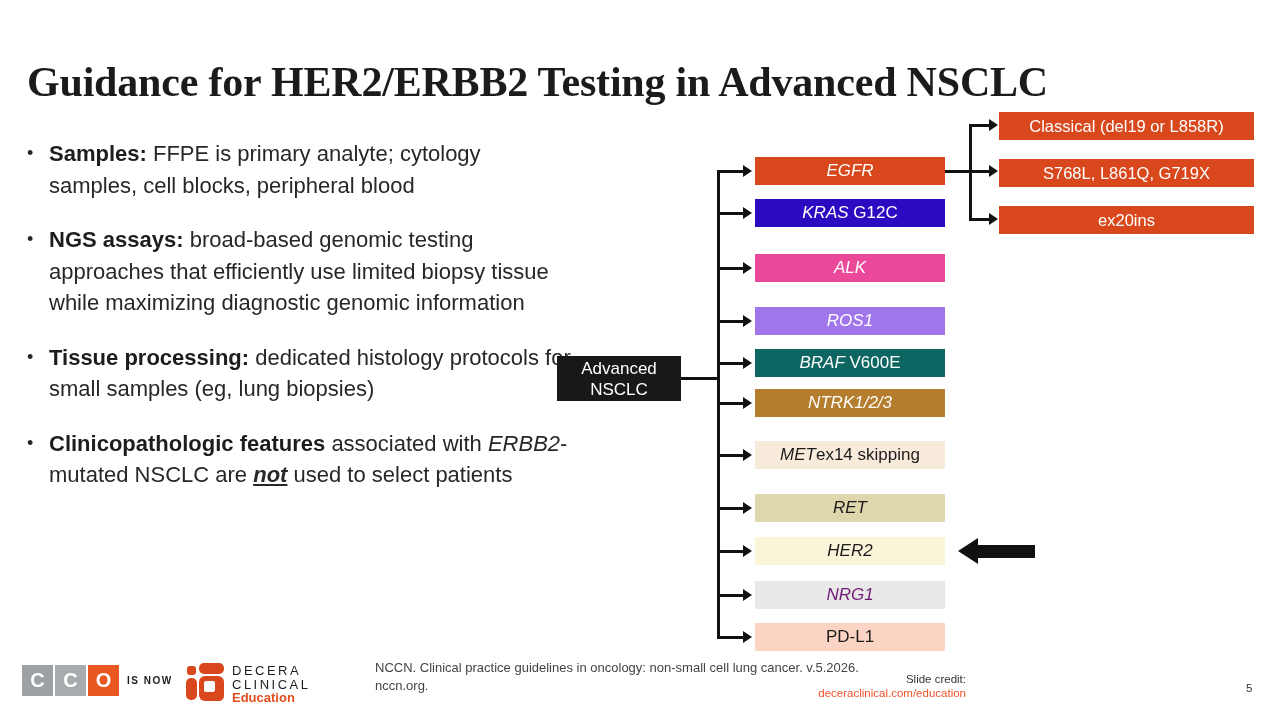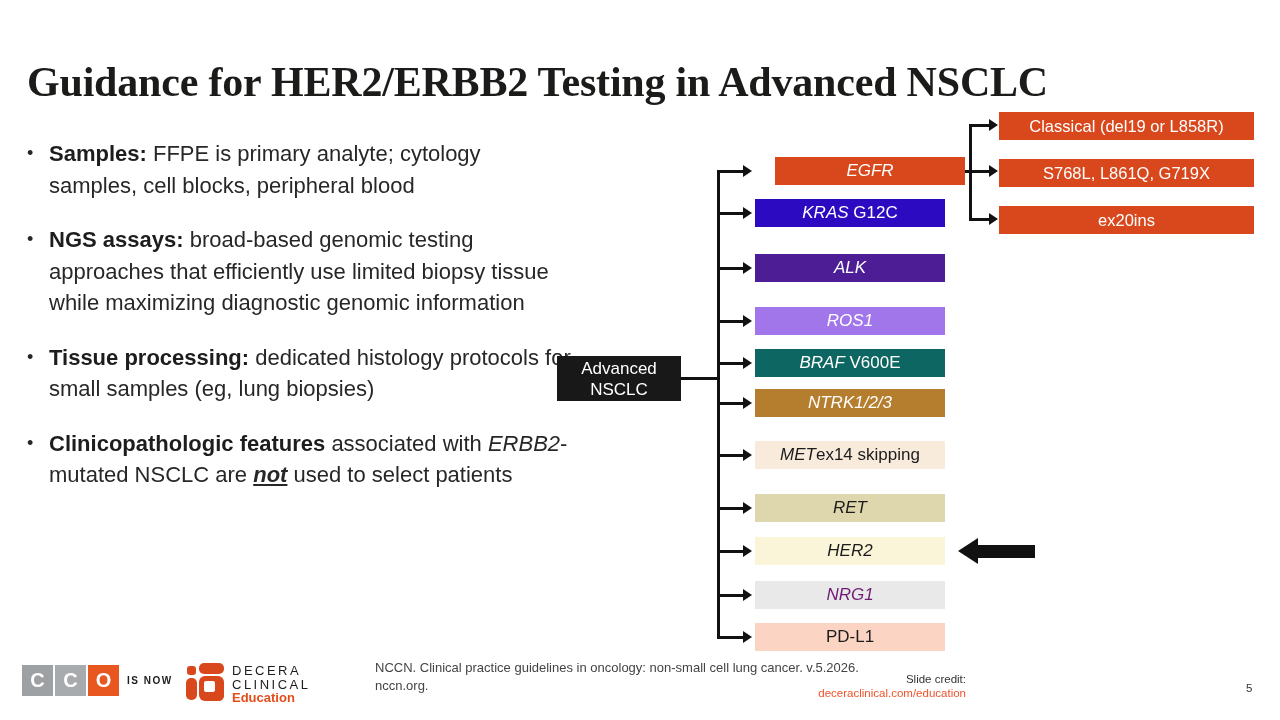--- a/index.html
+++ b/index.html
@@ -102,23 +102,23 @@
   <div class="stub" style="left:717px; top:549.5px; width:26px;"></div>
   <div class="stub" style="left:717px; top:593.5px; width:26px;"></div>
   <div class="stub" style="left:717px; top:635.5px; width:26px;"></div>
 
   <div class="cline" style="left:945px; top:169.5px; width:26px; height:3px;"></div>
   <div class="cline" style="left:969px; top:124px; width:3px; height:97px;"></div>
   <div class="stub" style="left:969px; top:124px; width:20px;"></div>
   <div class="stub" style="left:969px; top:169.5px; width:20px;"></div>
   <div class="stub" style="left:969px; top:218px; width:20px;"></div>
 
-  <div class="gene" style="top: 157px; background: rgb(217, 72, 28); color: rgb(255, 255, 255); margin-left: 20px;"><span class="gi">EGFR</span><span class="gr"></span></div>
+  <div class="gene" style="top: 157px; background: rgb(217, 72, 28); color: rgb(255, 255, 255);"><span class="gi">EGFR</span><span class="gr"></span></div>
   <div class="gene" style="top: 199px; background: rgb(43, 10, 194); color: rgb(255, 255, 255);"><span class="gi">KRAS</span><span class="gr"> G12C</span></div>
-  <div class="gene" style="top: 254px; background: #4c1d95; color: rgb(255, 255, 255);"><span class="gi">ALK</span><span class="gr"></span></div>
+  <div class="gene" style="top: 254px; background: #ec4899; color: rgb(255, 255, 255);"><span class="gi">ALK</span><span class="gr"></span></div>
   <div class="gene" style="top: 307px; background: rgb(161, 118, 234); color: rgb(255, 255, 255);"><span class="gi">ROS1</span><span class="gr"></span></div>
   <div class="gene" style="top: 349px; background: rgb(14, 102, 98); color: rgb(255, 255, 255);"><span class="gi">BRAF</span><span class="gr"> V600E</span></div>
   <div class="gene" style="top: 389px; background: rgb(181, 125, 46); color: rgb(255, 255, 255);"><span class="gi">NTRK1/2/3</span><span class="gr"></span></div>
   <div class="gene" style="top: 441px; background: rgb(248, 235, 219); color: rgb(28, 28, 28);"><span class="gi">MET</span><span class="gr">ex14 skipping</span></div>
   <div class="gene" style="top: 494px; background: rgb(222, 215, 173); color: rgb(28, 28, 28);"><span class="gi">RET</span><span class="gr"></span></div>
   <div class="gene" style="top: 537px; background: rgb(250, 244, 217); color: rgb(28, 28, 28);"><span class="gi">HER2</span><span class="gr"></span></div>
   <div class="gene" style="top: 581px; background: rgb(233, 233, 233); color: #701a75;"><span class="gi">NRG1</span><span class="gr"></span></div>
   <div class="gene" style="top: 623px; background: rgb(252, 212, 195); color: rgb(28, 28, 28);"><span class="gi"></span><span class="gr">PD-L1</span></div>
 
   <div class="sub" style="top: 112px; background: rgb(217, 72, 28);">

